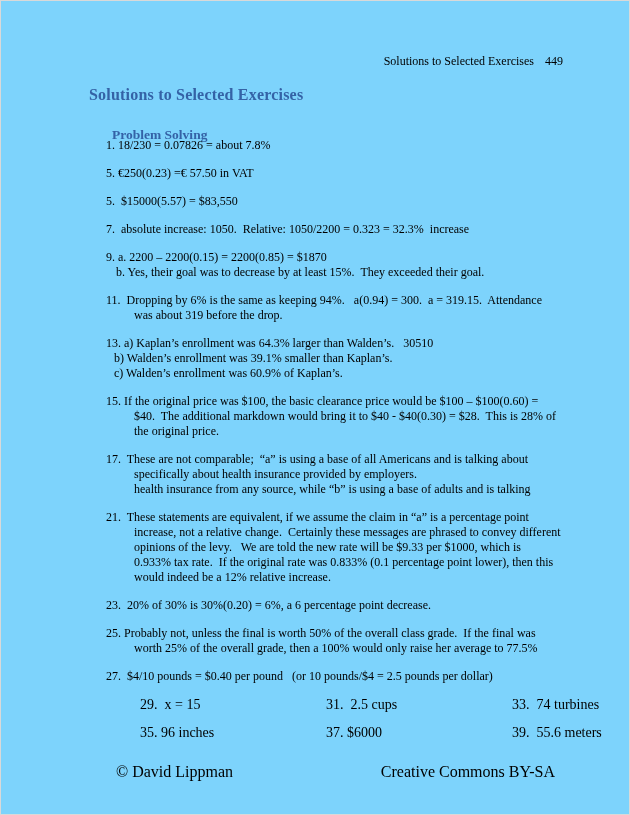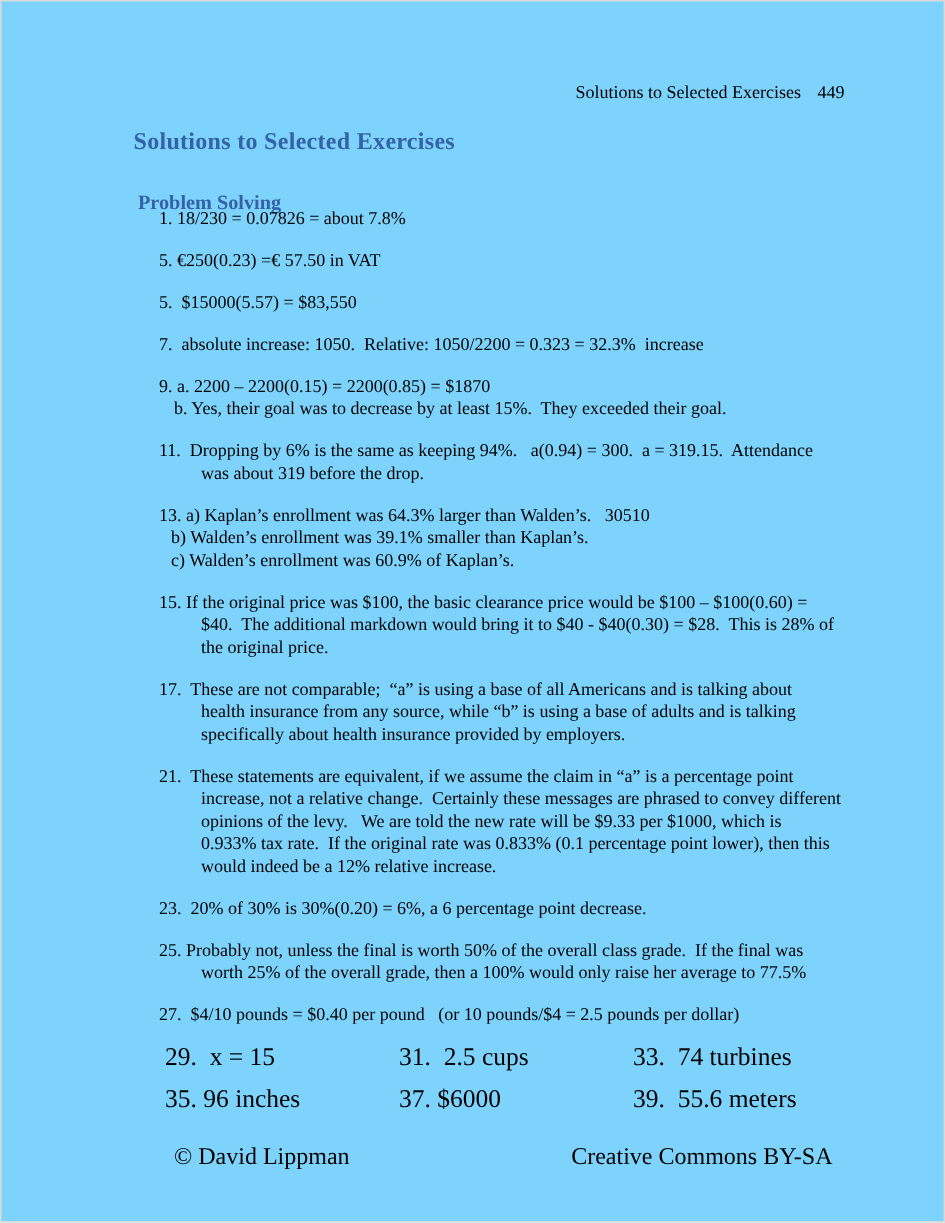--- a/index.html
+++ b/index.html
@@ -34,21 +34,21 @@
     left: 88px;
     font-size: 16px;
     font-weight: bold;
     color: #3462a6;
     letter-spacing: 0.2px;
     white-space: pre;
   }
   .section-heading {
     position: absolute;
     top: 126px;
-    left: 91px;
+    left: 111px;
     font-size: 13.5px;
     font-weight: bold;
     color: #3462a6;
     white-space: pre;
   }
   .body-area {
     position: absolute;
     top: 137px;
     left: 105px;
     width: 480px;
@@ -65,23 +65,24 @@
   .ind8  { padding-left: 8px;  }
   .ind10 { padding-left: 10px; }
   .ind28 { padding-left: 28px; }
   .answer-row {
     display: flex;
     margin: 0 0 13px 0;
   }
   .answer-cell {
     width: 156px;
     flex: 0 0 auto;
-    font-size: 17px;
+    font-size: 14px;
     line-height: 15px;
     white-space: pre;
+    margin-left: 30px;
   }
   .answer-cell:first-child { padding-left: 4px; }
   .footer {
     position: absolute;
     top: 762px;
     left: 115px;
     right: 74px;
     display: flex;
     justify-content: space-between;
     font-size: 16px;
@@ -136,22 +137,22 @@
     </div>
 
     <div class="problem">
       <div class="line">15. If the original price was $100, the basic clearance price would be $100 – $100(0.60) =</div>
       <div class="line ind28">$40.  The additional markdown would bring it to $40 - $40(0.30) = $28.  This is 28% of</div>
       <div class="line ind28">the original price.</div>
     </div>
 
     <div class="problem">
       <div class="line">17.  These are not comparable;  “a” is using a base of all Americans and is talking about</div>
+      <div class="line ind28">specifically about health insurance provided by employers.</div>
       <div class="line ind28">health insurance from any source, while “b” is using a base of adults and is talking</div>
-      <div class="line ind28">specifically about health insurance provided by employers.</div>
     </div>
 
     <div class="problem">
       <div class="line">21.  These statements are equivalent, if we assume the claim in “a” is a percentage point</div>
       <div class="line ind28">increase, not a relative change.  Certainly these messages are phrased to convey different</div>
       <div class="line ind28">opinions of the levy.   We are told the new rate will be $9.33 per $1000, which is</div>
       <div class="line ind28">0.933% tax rate.  If the original rate was 0.833% (0.1 percentage point lower), then this</div>
       <div class="line ind28">would indeed be a 12% relative increase.</div>
     </div>
 

